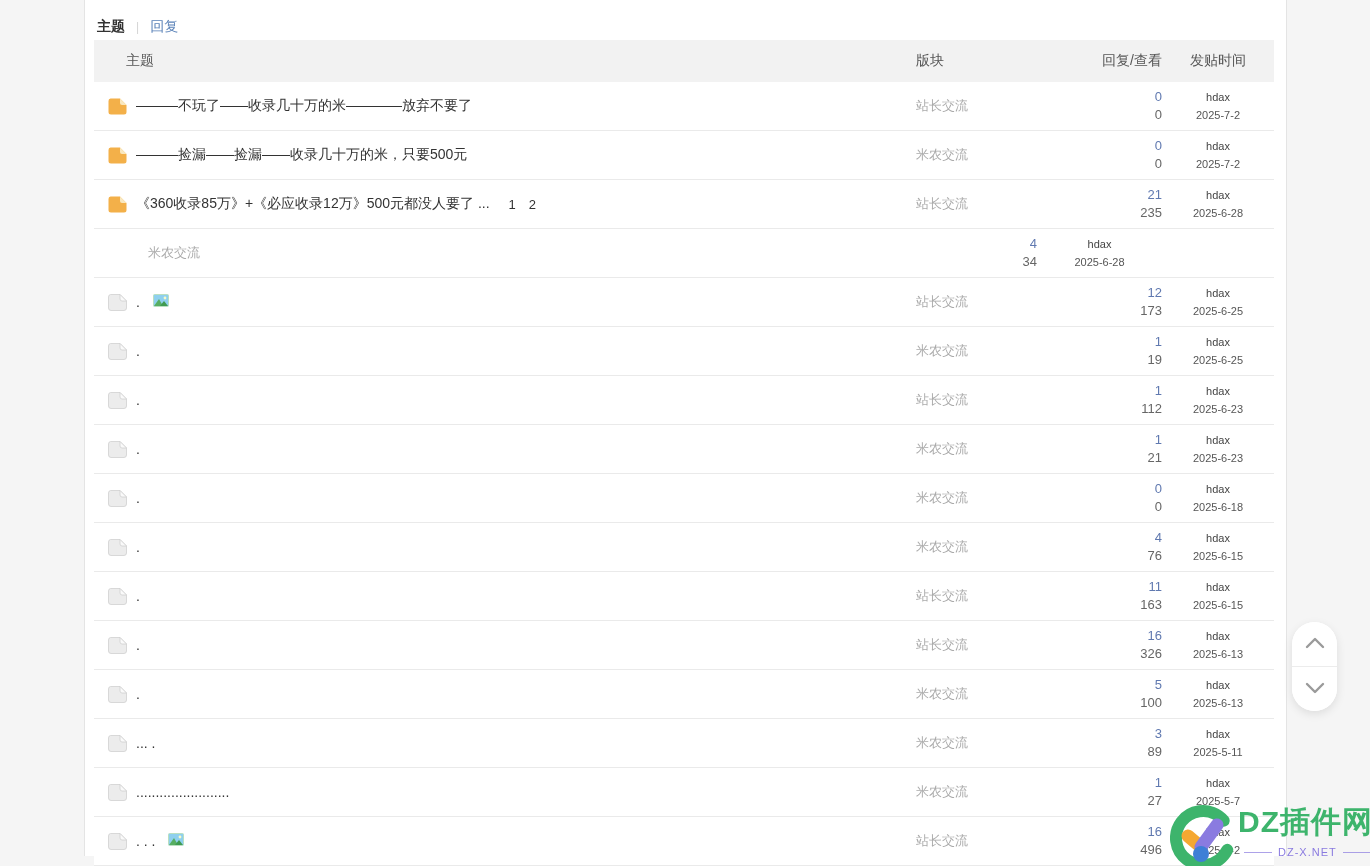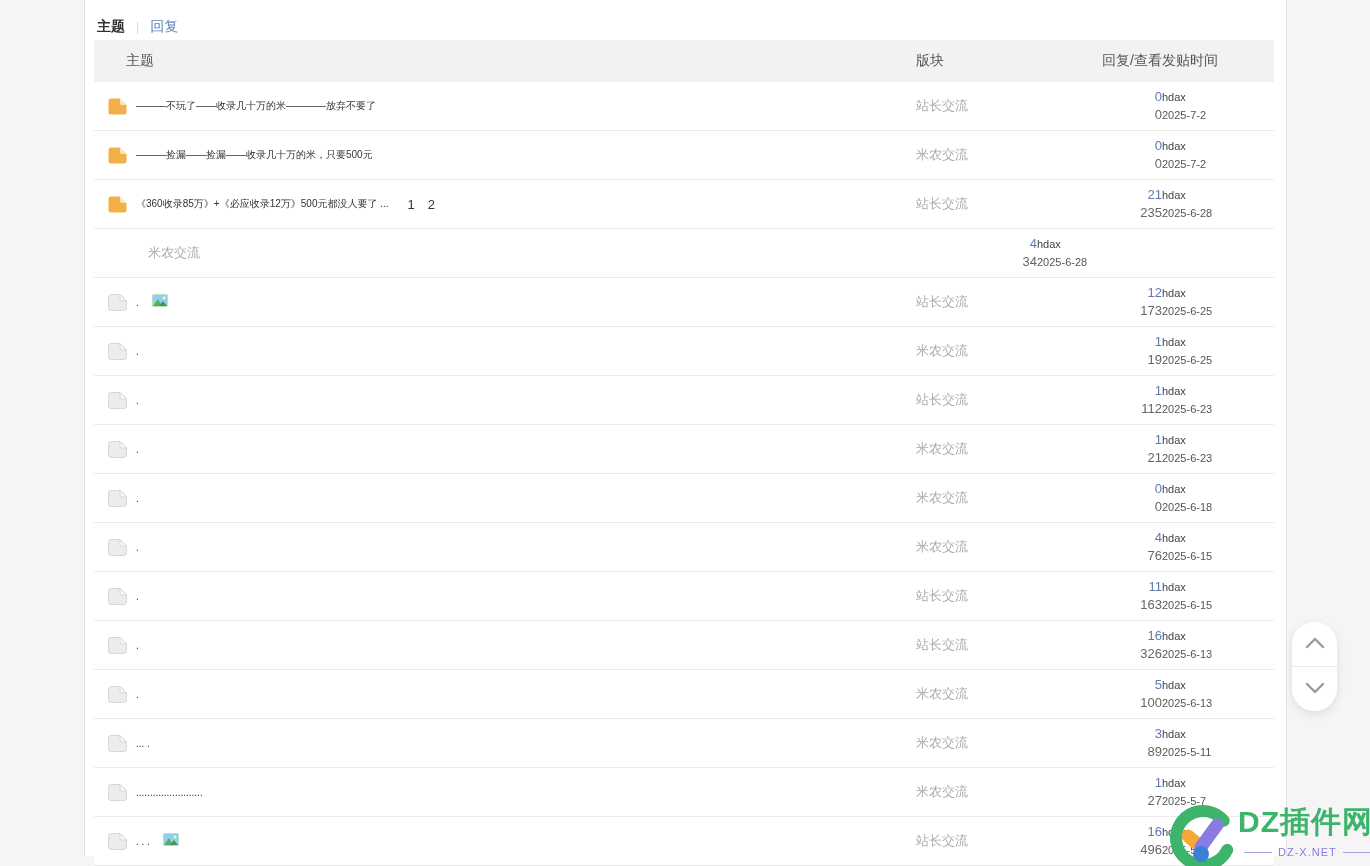--- a/index.html
+++ b/index.html
@@ -18,24 +18,24 @@
   .tab-link{ color:#5a82b8; cursor:pointer; }
 
   
   .table{ margin:0 12px 0 9px; }
   .thead,.row{ display:grid; grid-template-columns:1fr 175px 125px 112px; align-items:center; }
   .thead{ height:42px; background:#f2f2f2; font-size:14px; color:#555; }
   .row{ height:49px; border-bottom:1px solid #eaeaea; background:#fff; }
   .th-subject{ padding-left:32px; }
   .th-forum,.cell-forum{ padding-left:54px; }
   .th-counts,.cell-counts{ text-align:right; padding-left:45px; }
-  .th-time,.cell-time{ text-align:left; }
+  .th-time,.cell-time{ text-align:center; }
 
   .cell-subject{ display:flex; align-items:center; gap:9px; padding-left:14px; min-width:0; }
-  .thread-title{ font-size:10px; color:#333; text-decoration:none; white-space:nowrap; overflow:hidden; cursor:pointer; }
+  .thread-title{ font-size:14px; color:#333; text-decoration:none; white-space:nowrap; overflow:hidden; cursor:pointer; }
   .pages{ display:flex; gap:13px; margin-left:10px; }
   .page-link{ font-size:13px; color:#333; cursor:pointer; }
   .attach-icon{ margin-left:4px; flex:none; }
 
   .cell-forum{ font-size:13px; }
   .forum-link{ color:#aaa; cursor:pointer;margin-top:13px; }
   .cell-counts{ font-size:13px; line-height:18px; }
   .reply-count{ color:#6079b0; cursor:pointer; display:block; }
   .view-count{ color:#666; }
   .cell-time{ font-size:11px; line-height:18px; }

